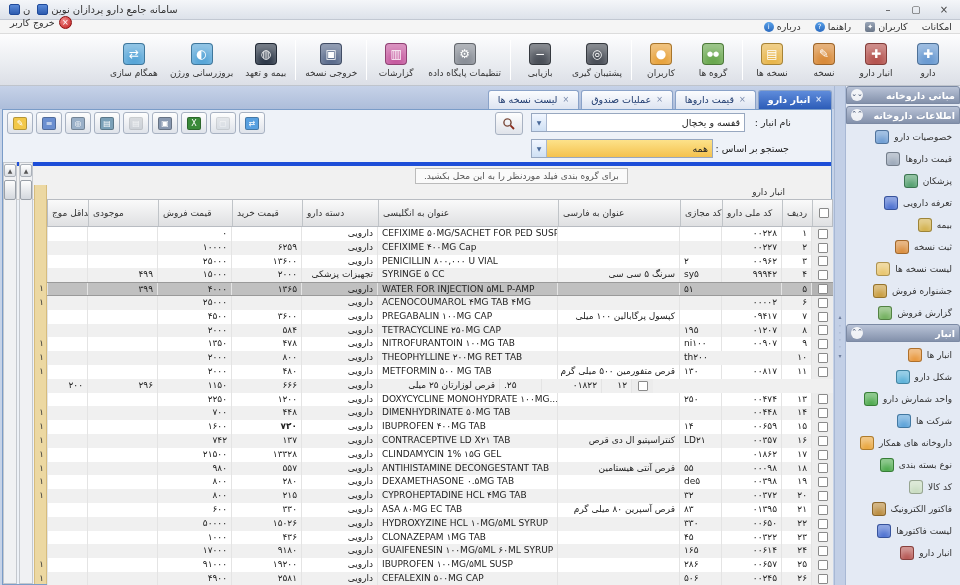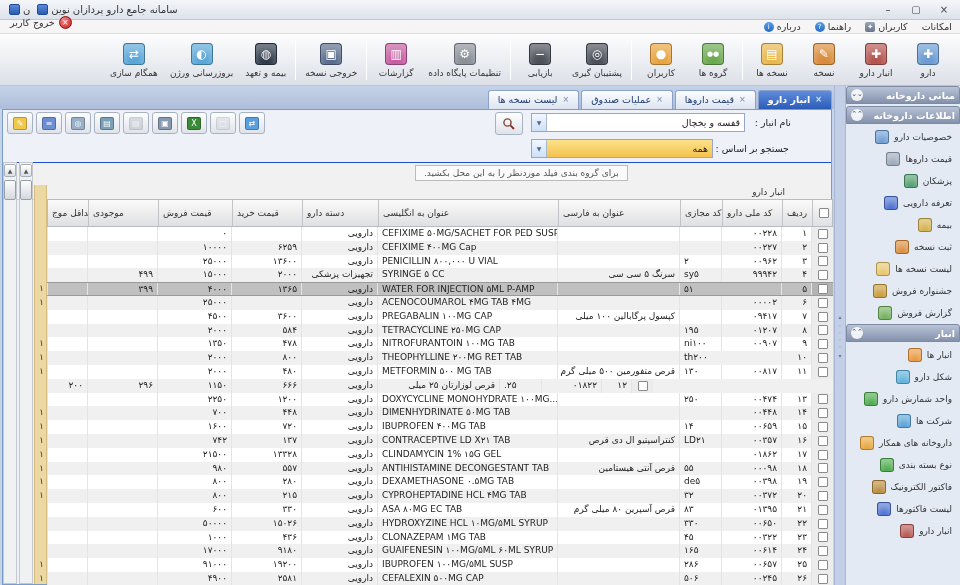--- a/index.html
+++ b/index.html
@@ -108,21 +108,21 @@
     background:linear-gradient(#f2f7ff,#cfe0f4); color:#4a6a9a; font-size:6px;
     display:flex; align-items:center; justify-content:center; }
   .combo-text { flex:1; font-size:9.5px; direction:rtl; text-align:right;
     padding:0 4px; line-height:17px; white-space:nowrap; overflow:hidden; }
   .combo-store { left:528px; top:3px; width:214px; }
   .combo-search { left:528px; top:29px; width:182px; background:#f9cf5e; }
   .combo-search .combo-text { background:linear-gradient(#fde28a,#f4c24e); }
   .fld-label { position:absolute; font-size:9.5px; color:#222; direction:rtl; white-space:nowrap; }
 
   .groupbar { position:absolute; left:0; top:52px; width:828px; height:38px;
-    background:#f1f1f1; border-top:1px solid #1d4ed8; border-bottom:1px solid #cfcfcf; }
+    background:#f1f1f1; border-top:4px solid #1d4ed8; border-bottom:1px solid #cfcfcf; }
   .group-hint { position:absolute; left:412px; top:2px; height:16px; line-height:15px;
     padding:0 8px; background:#fafafa; border:1px solid #bbb; font-size:9px; color:#555;
     direction:rtl; white-space:nowrap; }
 
   .grid-caption { position:absolute; left:44px; top:75px; width:786px; height:14px;
     font-size:9px; color:#333; direction:rtl; text-align:right; padding-right:48px;
     line-height:14px; }
 
   .grid-header { position:absolute; left:44px; top:89px; width:786px; height:28px;
     background:linear-gradient(#fafafa,#dfe0e2); border:1px solid #b8bcc2; display:flex; }
@@ -354,20 +354,24 @@
         </div>
         <div class="sb-item">
           <div class="sb-ico" style="background: rgb(232, 164, 58);"></div>
           <div class="sb-label">داروخانه های همکار</div>
         </div>
         <div class="sb-item">
           <div class="sb-ico" style="background: rgb(74, 168, 74);"></div>
           <div class="sb-label">نوع بسته بندی</div>
         </div>
         <div class="sb-item">
+          <div class="sb-ico" style="background: rgb(200, 220, 192);"></div>
+          <div class="sb-label">کد کالا</div>
+        </div>
+        <div class="sb-item">
           <div class="sb-ico" style="background: rgb(184, 137, 58);"></div>
           <div class="sb-label">فاکتور الکترونیک</div>
         </div>
         <div class="sb-item">
           <div class="sb-ico" style="background: rgb(74, 111, 208);"></div>
           <div class="sb-label">لیست فاکتورها</div>
         </div>
         <div class="sb-item">
           <div class="sb-ico" style="background: rgb(181, 84, 80);"></div>
           <div class="sb-label">انبار دارو</div>
@@ -677,21 +681,21 @@
             <div class="gcell" style="width: 60px; flex: 0 0 auto;">۰۰۴۴۸</div>
             <div class="gcell" style="width: 30px; flex: 0 0 auto;">۱۴</div>
             <div class="gcell check" style="width: 22px; flex: 0 0 auto;">
               <div class="cbx"></div>
             </div>
           </div>
           <div class="grow odd">
             <div class="gcell" style="width: 40px; flex: 0 0 auto;"></div>
             <div class="gcell" style="width: 70px; flex: 0 0 auto;"></div>
             <div class="gcell" style="width: 74px; flex: 0 0 auto;">۱۶۰۰</div>
-            <div class="gcell" style="width: 70px; flex: 0 0 auto;">۷۲۰</div>
+            <div class="gcell" style="width: 70px; flex: 0 0 auto; font-weight: bold;">۷۲۰</div>
             <div class="gcell" style="width: 76px; flex: 0 0 auto;">دارویی</div>
             <div class="gcell ltr" style="width: 180px; flex: 0 0 auto;">IBUPROFEN ۴۰۰MG TAB</div>
             <div class="gcell" style="width: 122px; flex: 0 0 auto;"></div>
             <div class="gcell ltr" style="width: 42px; flex: 0 0 auto;">۱۴</div>
             <div class="gcell" style="width: 60px; flex: 0 0 auto;">۰۰۶۵۹</div>
             <div class="gcell" style="width: 30px; flex: 0 0 auto;">۱۵</div>
             <div class="gcell check" style="width: 22px; flex: 0 0 auto;">
               <div class="cbx"></div>
             </div>
           </div>

